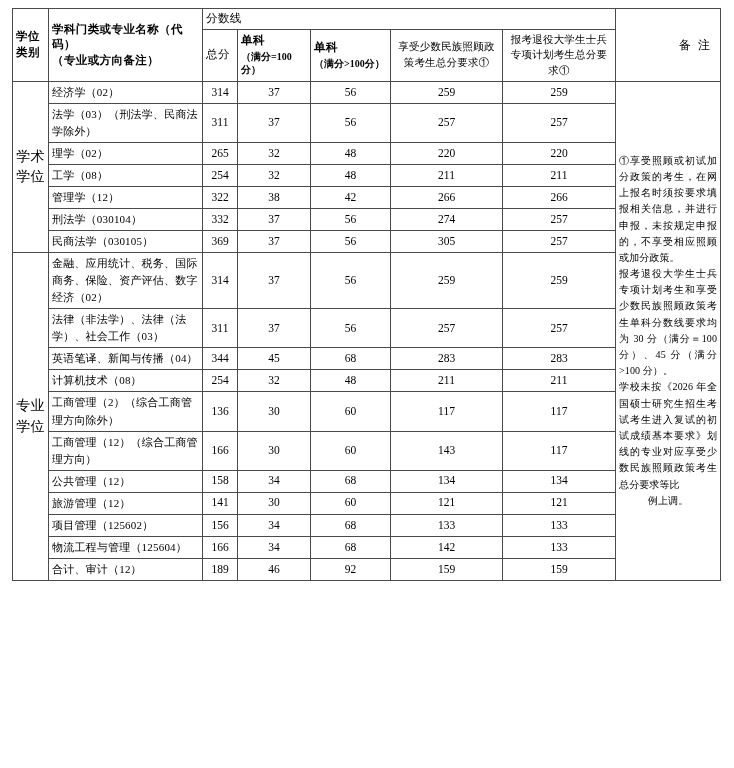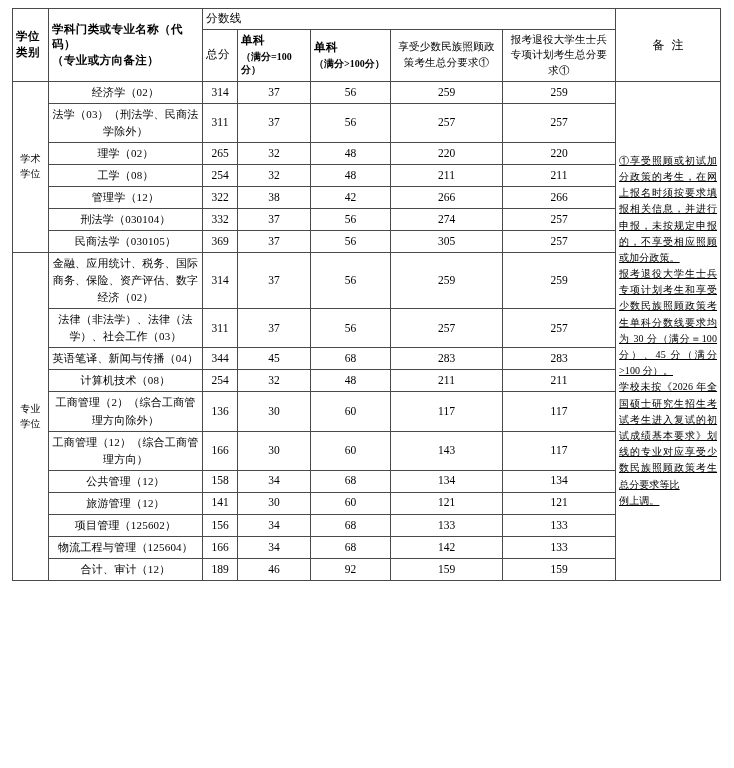--- a/index.html
+++ b/index.html
@@ -60,39 +60,39 @@
   .hdr-wide {
     font-size: 10.5px;
     line-height: 1.5;
     font-weight: bold;
     text-align: center;
     letter-spacing: 0.2px;
   }
   .hdr-remark {
     font-size: 12px;
     font-weight: bold;
-    text-align: center;
+    text-align: right;
     letter-spacing: 7px;
     text-indent: 7px;
   }
 
   
   .deg-cat {
     text-align: center;
-    font-size: 10px;
+    font-size: 14px;
     font-weight: bold;
     width: 36px;
     line-height: 1.45;
     letter-spacing: 0.3px;
   }
   .deg-cat span { display: block; }
 
   
   .subject {
-    text-align: center;
+    text-align: left;
     font-size: 11px;
     line-height: 1.55;
     padding-left: 5px;
     letter-spacing: 0.2px;
   }
 
   
   .num {
     text-align: center;
     font-size: 11.5px;
@@ -103,27 +103,26 @@
   .remark-cell {
     vertical-align: top;
     padding: 4px 4px 4px 5px;
   }
   .remark-body {
     font-size: 10px;
     line-height: 1.62;
     text-align: justify;
     text-justify: inter-ideograph;
     letter-spacing: 0.1px;
-    text-decoration: underline;
   }
   .remark-body p {
     margin: 0;
     text-indent: 0;
   }
-  .remark-last { }
+  .remark-last { text-align: center; }
 
   
   col.c-cat     { width: 36px; }
   col.c-subject { width: 154px; }
   col.c-total   { width: 35px; }
   col.c-s100    { width: 73px; }
   col.c-sgt100  { width: 80px; }
   col.c-minor   { width: 112px; }
   col.c-vet     { width: 113px; }
   col.c-remark  { width: 105px; }

